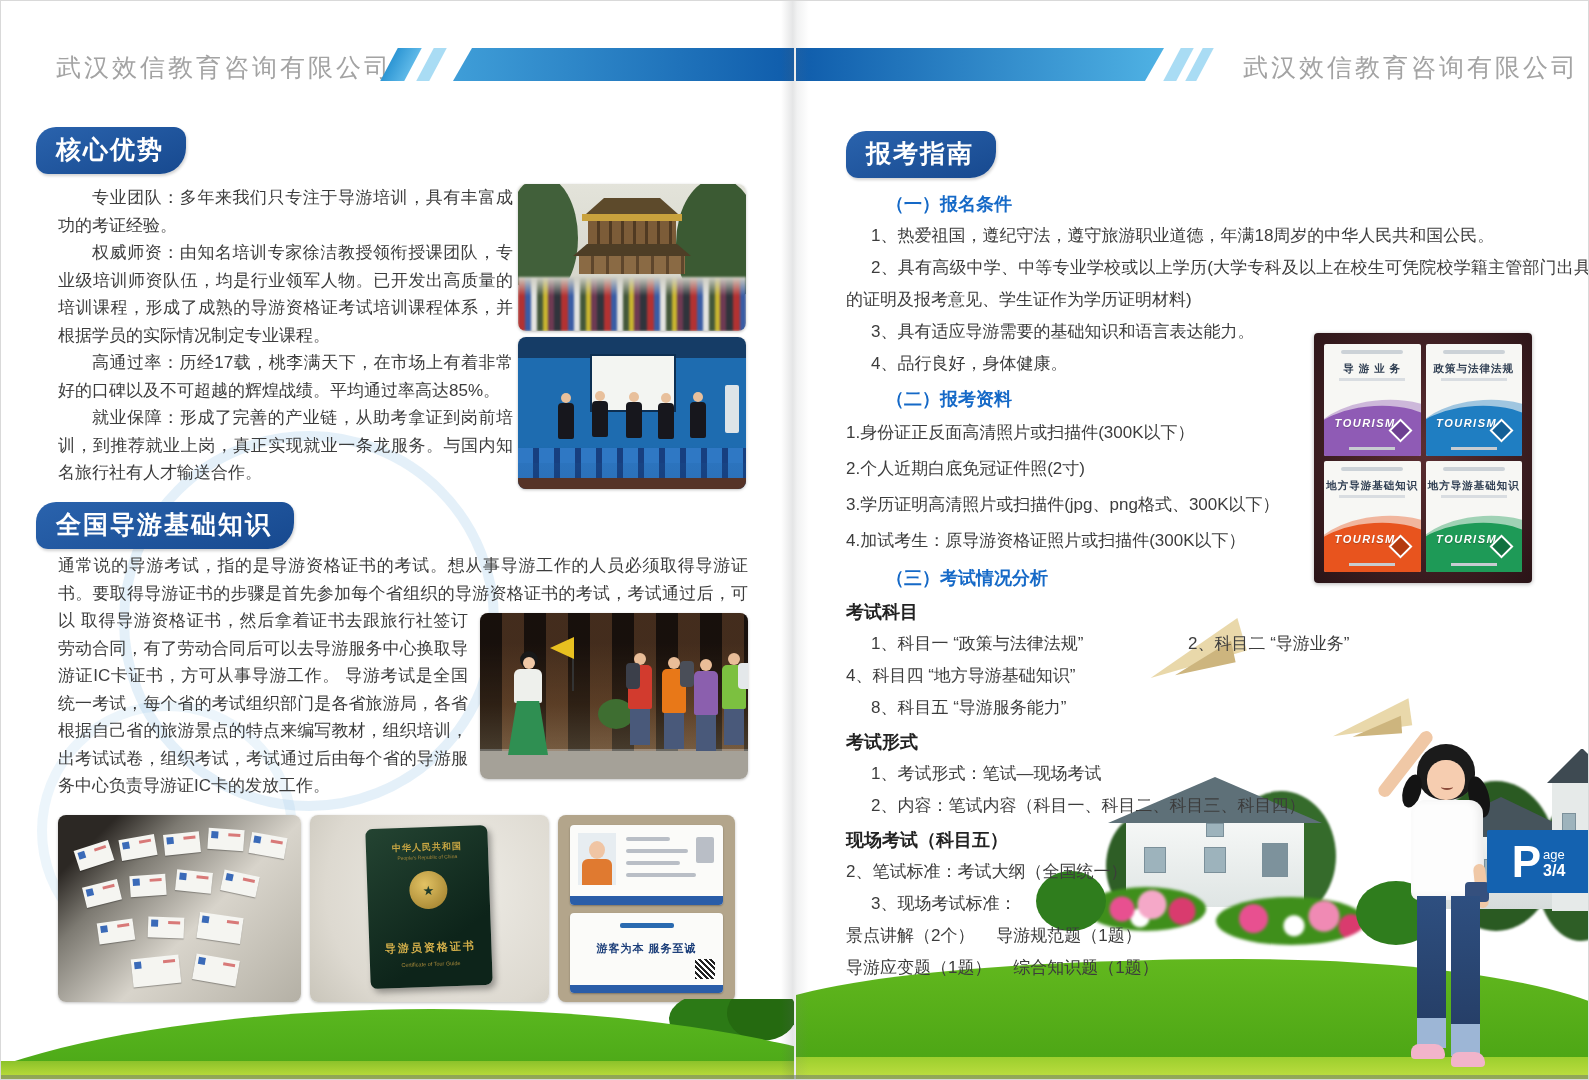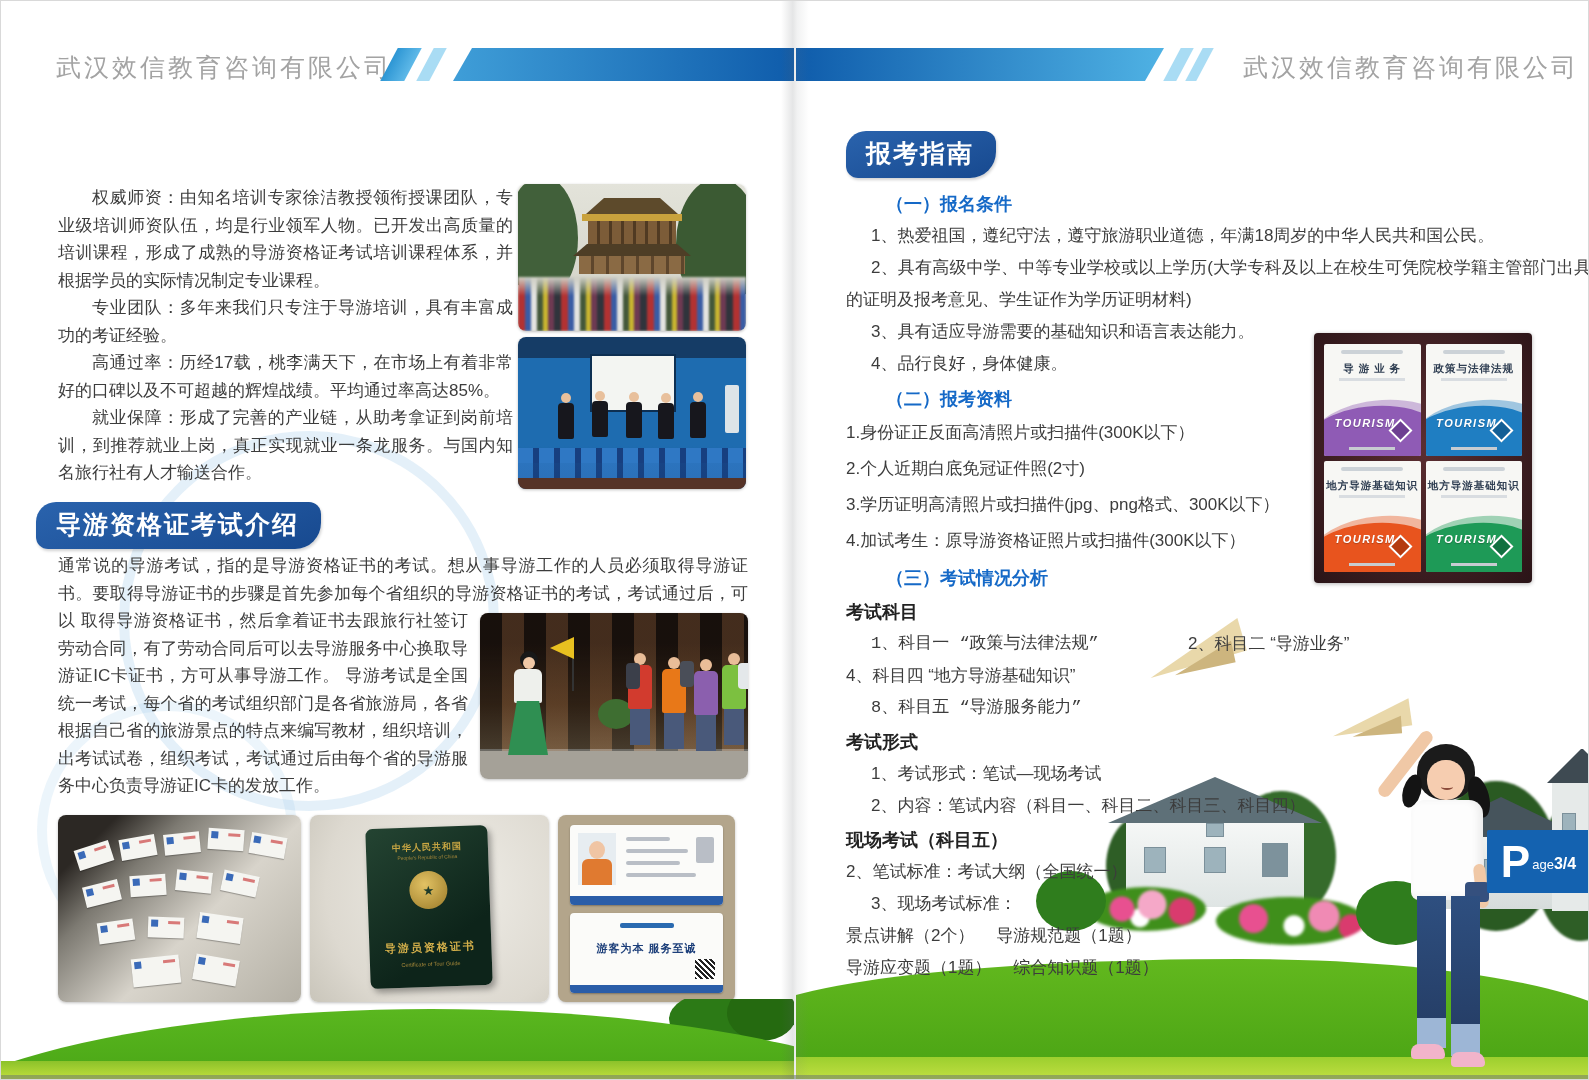--- a/index.html
+++ b/index.html
@@ -130,21 +130,21 @@
   .bk4 .wave{background:#1e9a57;} .bk4 .bk-dia{background:#117040;}
 
   
   .rcontent{position:absolute;left:50px;top:130px;width:745px;z-index:2;}
   .rbadge{margin-bottom:10px;}
   .bluehead{font-size:18px;font-weight:bold;color:#1569c7;line-height:32px;padding-left:40px;margin-top:3px;}
   .ritem{font-size:17px;line-height:32px;color:#3c3c3c;text-indent:25px;text-align:justify;}
   .ritem0{text-indent:0;}
   .boldhead{font-size:18px;font-weight:bold;color:#222;line-height:32px;margin-top:2px;}
   .two-col{display:flex;font-size:17px;line-height:32px;color:#3c3c3c;}
-  .two-col .c1{width:342px;padding-left:25px;flex:none;font-family:Liberation Mono, monospace;}
+  .two-col .c1{width:342px;padding-left:25px;flex:none;}
   .two-col .c2{flex:1;}
 
   
   .scene{position:absolute;left:0;top:690px;width:794px;height:390px;z-index:0;overflow:hidden;}
   .streeb{position:absolute;background:#2e5e26;border-radius:50%;filter:blur(1px);}
   .house{position:absolute;}
   .h-body{position:absolute;bottom:0;width:100%;background:linear-gradient(#f5f7f6,#dfe5e4);}
   .h-roof{position:absolute;left:-10%;width:120%;border-left:solid transparent;border-right:solid transparent;}
   .h-win{position:absolute;background:#9db3bc;border:1px solid #7b909a;}
   .flowers{position:absolute;border-radius:50%;filter:blur(1.5px);}
@@ -173,42 +173,43 @@
   .grass-l{position:absolute;left:0;top:998px;width:793px;height:82px;overflow:hidden;}
   .grass-l .hill{position:absolute;left:-120px;top:10px;width:1100px;height:300px;border-radius:50%;
                  background:linear-gradient(#5ab71f,#3f9a10 40%);}
   .grass-l .light{position:absolute;left:0;right:0;bottom:0;height:20px;background:linear-gradient(#8cc22a,#c6e23e);}
   .bush{position:absolute;background:#2c7a16;border-radius:50%;}
 
   
   .pagebadge{position:absolute;right:0;bottom:10px;width:103px;height:63px;background:#1462b0;color:#fff;
              display:flex;align-items:center;justify-content:center;gap:2px;z-index:4;border-radius:2px 0 0 2px;}
   .pb-p{font-size:44px;font-weight:bold;line-height:1;}
-  .pb-col{display:flex;flex-direction:row;line-height:1.1;margin-top:4px;align-items:flex-end;}
+  .pb-col{display:flex;flex-direction:column;line-height:1.1;margin-top:4px;}
   .pb-age{font-size:13px;} .pb-num{font-size:16px;font-weight:bold;}
 </style>
 </head>
 <body>
 
 <div class="canvas">
 
   <div class="page page-left">
     <div class="company hdr-left-text">武汉效信教育咨询有限公司</div>
     <div class="slash sl-a" style="left:388px;"></div>
     <div class="slash sl-b" style="left:424px;"></div>
     <div class="bar bar-left"></div>
 
     <div class="wm wm1"></div>
     <div class="wm wm2"></div>
 
+    <div class="badge badge1">核心优势</div>
 
     <div class="core-row">
       <div class="core-text">
+        <p class="p">专业团队：多年来我们只专注于导游培训，具有丰富成功的考证经验。</p>
         <p class="p">权威师资：由知名培训专家徐洁教授领衔授课团队，专业级培训师资队伍，均是行业领军人物。已开发出高质量的培训课程，形成了成熟的导游资格证考试培训课程体系，并根据学员的实际情况制定专业课程。</p>
-        <p class="p">专业团队：多年来我们只专注于导游培训，具有丰富成功的考证经验。</p>
         <p class="p">高通过率：历经17载，桃李满天下，在市场上有着非常好的口碑以及不可超越的辉煌战绩。平均通过率高达85%。</p>
         <p class="p">就业保障：形成了完善的产业链，从助考拿证到岗前培训，到推荐就业上岗，真正实现就业一条龙服务。与国内知名旅行社有人才输送合作。</p>
       </div>
       <div class="core-photos">
         <div class="photo ph-temple" style="height:147px;">
           <div class="tree" style="left:-12px;top:-8px;width:72px;height:124px;"></div>
           <div class="tree" style="right:-14px;top:-6px;width:84px;height:132px;background:#3b5a33;"></div>
           <div class="roof1"></div>
           <div class="t-band"></div>
           <div class="t-body"></div>
@@ -224,21 +225,21 @@
           <div class="fig" style="left:140px;top:66px;"></div>
           <div class="fig" style="left:172px;top:65px;"></div>
           <div class="ac"></div>
           <div class="chairs" style="bottom:26px;"></div>
           <div class="chairs" style="bottom:11px;opacity:.85;"></div>
           <div class="floorstrip"></div>
         </div>
       </div>
     </div>
 
-    <div class="badge badge2">导游资格证考试介绍</div>
+    <div class="badge badge2">全国导游基础知识</div>
 
     <div class="intro">
       <span class="lead">通常说的导游考试，指的是导游资格证书的考试。想从事导游工作的人员必须取得导游证书。要取得导游证书的步骤是首先参加每个省组织的导游资格证书的考试，考试通过后，可以</span>
       <div class="photo ph-guide photo-guide">
         <div class="plantg"></div>
         <div class="flagstick"></div>
         <div class="flagtri"></div>
         <div class="gg-hair"></div>
         <div class="gg-face"></div>
         <div class="gg-top"></div>

